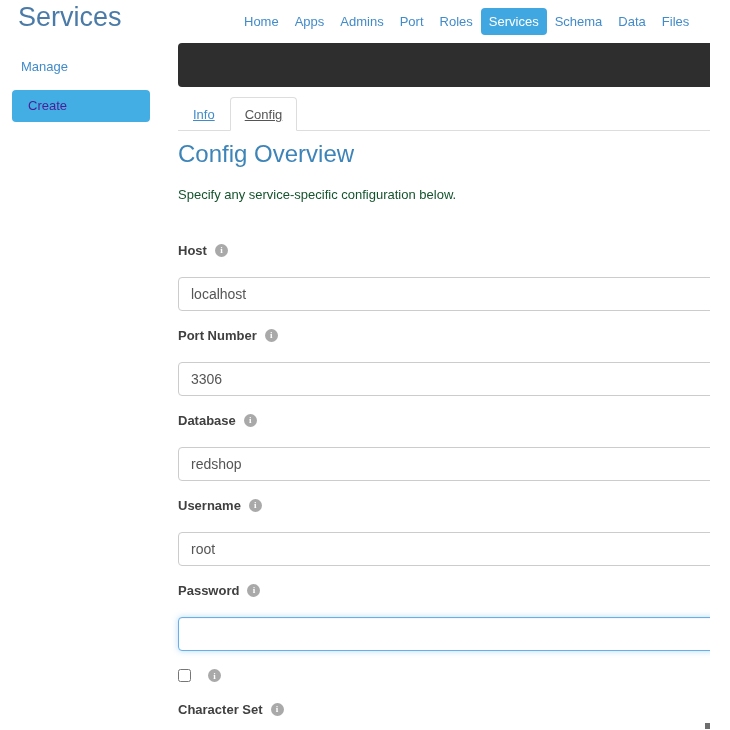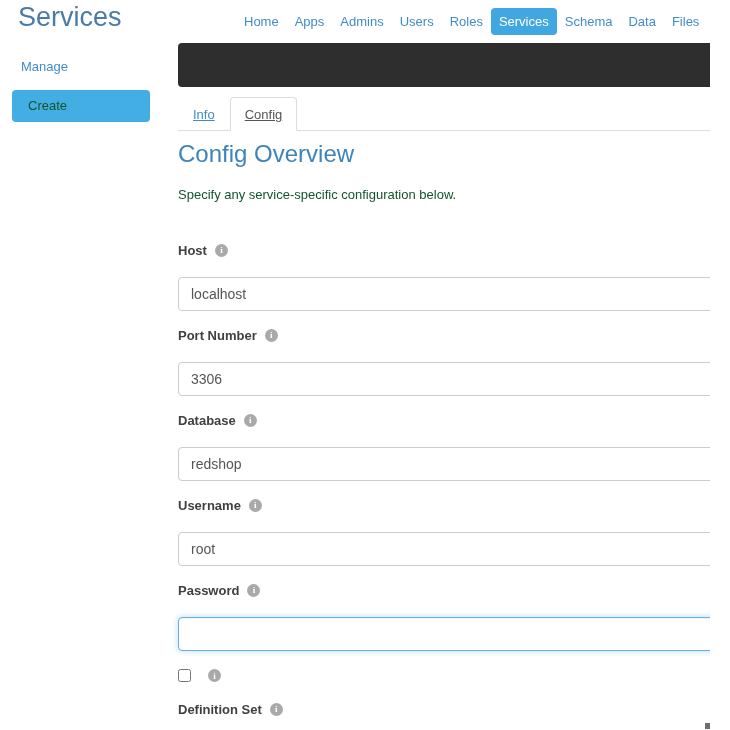--- a/index.html
+++ b/index.html
@@ -15,21 +15,21 @@
   .sidebar-title{
     position:absolute;left:18px;top:2px;
     font-size:27px;color:#4a7ba8;font-weight:400;
   }
   .sidebar-link{
     position:absolute;left:21px;top:59px;
     font-size:13px;color:#428bca;cursor:pointer;text-decoration:none;
   }
   .sidebar-active{
     position:absolute;left:12px;top:90px;width:138px;height:32px;
-    background:#43aee4;border-radius:4px;color:#14532d;
+    background:#43aee4;border-radius:4px;color:#4c1d95;
     font-size:13px;line-height:32px;padding-left:16px;box-sizing:border-box;
     cursor:pointer;
   }
 
   
   .topnav{
     position:absolute;left:236px;top:8px;display:flex;align-items:center;
   }
   .pill{
     font-size:13px;color:#428bca;padding:6px 8px;border-radius:4px;
@@ -109,21 +109,21 @@
 <div class="stage">
 
   <div class="sidebar-title">Services</div>
   <a class="sidebar-link">Manage</a>
   <div class="sidebar-active">Create</div>
 
   <div class="topnav">
     <span class="pill">Home</span>
     <span class="pill">Apps</span>
     <span class="pill">Admins</span>
-    <span class="pill">Users</span>
+    <span class="pill">Port</span>
     <span class="pill">Roles</span>
     <span class="pill active">Services</span>
     <span class="pill">Schema</span>
     <span class="pill">Data</span>
     <span class="pill">Files</span>
   </div>
 
   <div class="dark-bar"></div>
 
   <div class="tabs">
@@ -165,20 +165,20 @@
       <span class="info-icon">i</span>
     </div>
     <input class="text-input focused" type="password" value="" style="">
 
     <div class="checkbox-row">
       <input type="checkbox" class="checkbox" style="">
       <span class="info-icon">i</span>
     </div>
 
     <div class="field-label trailing-label">
-      <span>Definition Set</span>
+      <span>Character Set</span>
       <span class="info-icon">i</span>
     </div>
 
   </div>
 
   <div class="corner-artifact"></div>
 </div>
 
 </body></html>

